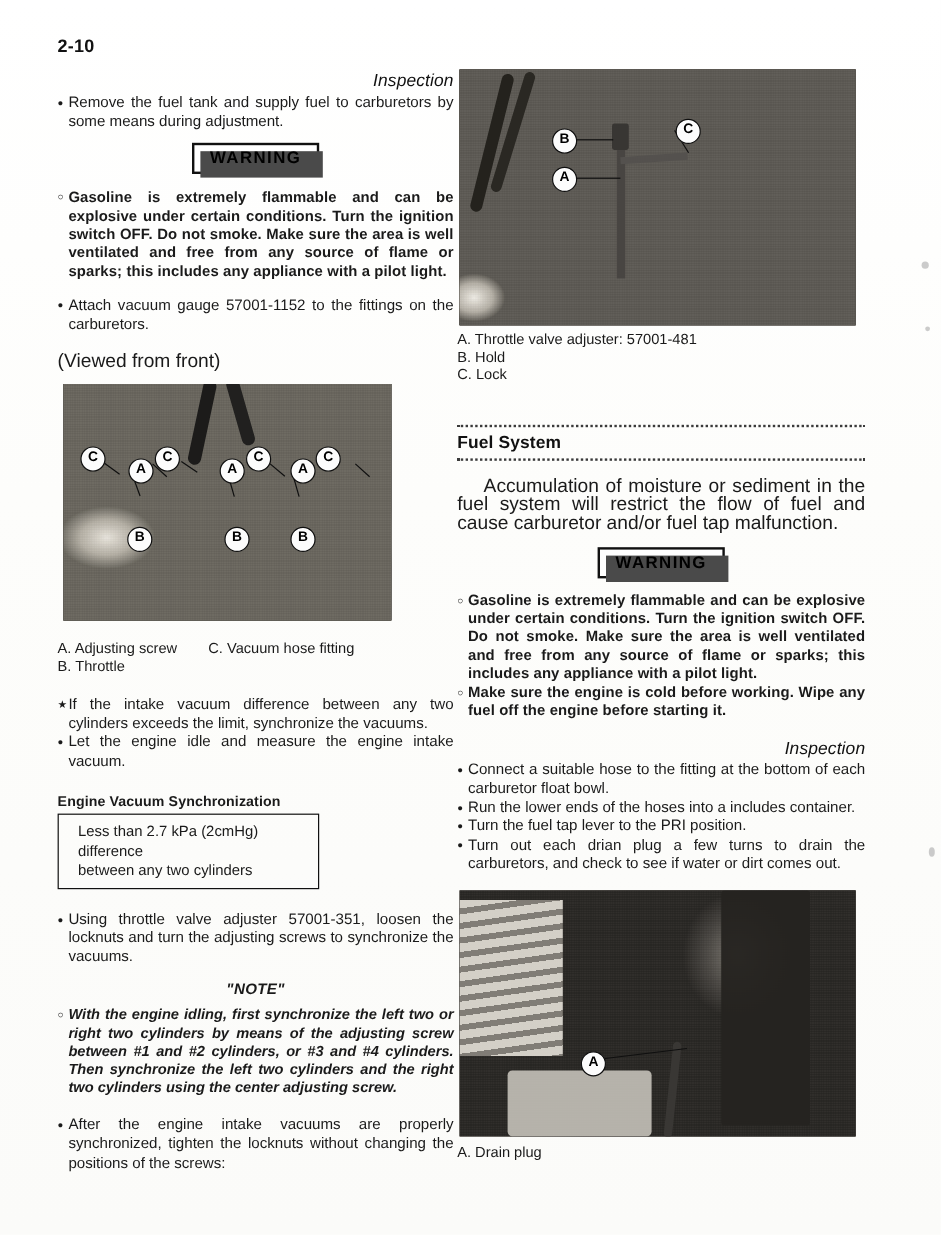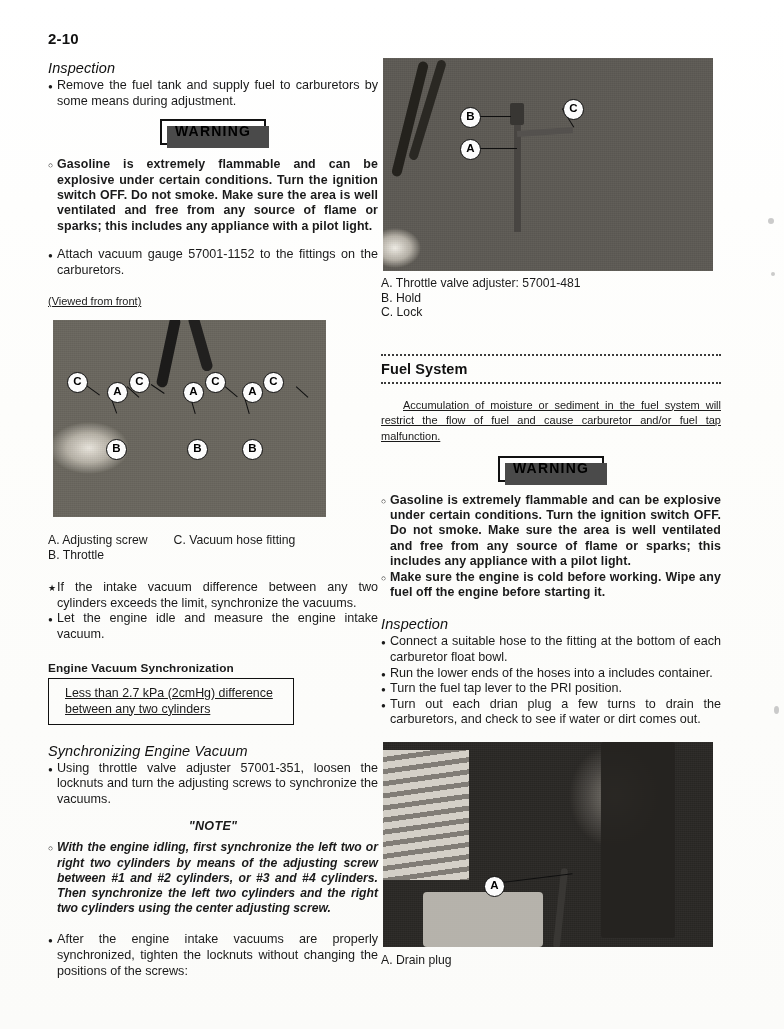--- a/index.html
+++ b/index.html
@@ -44,28 +44,28 @@
     color: #111;
   }
 
   h2.sec-italic {
     font-size: 14.5px;
     font-style: italic;
     font-weight: normal;
     margin: 0 0 2px 0;
     letter-spacing: .1px;
     color: #111;
+    text-align: right;
   }
 
   .para {
-    font-size: 11px;
+    font-size: 16px;
     line-height: 15.6px;
     margin: 0 0 0 0;
     color: #1a1a1a;
-    text-decoration: underline;
   }
   .para.just { text-align: justify; }
 
   
   .item {
     position: relative;
     padding-left: 9px;
     font-size: 12.6px;
     line-height: 15.6px;
     margin-bottom: 0;
@@ -177,23 +177,22 @@
     font-size: 11.8px;
     font-weight: bold;
     margin-bottom: 3px;
     letter-spacing: .1px;
   }
   .spec-box {
     border: 1.8px solid #111;
     padding: 6px 10px 7px 16px;
     font-size: 12.4px;
     line-height: 16px;
-    width: 246px;
+    width: 218px;
     box-sizing: border-box;
-    text-decoration: underline;
   }
 
   
   .note-title {
     text-align: center;
     font-size: 12.6px;
     font-style: italic;
     font-weight: bold;
     margin: 12px 0 7px 0;
     letter-spacing: .3px;
@@ -329,21 +328,20 @@
     <div style="height:18px;"></div>
 
     <div class="spec-title">Engine Vacuum Synchronization</div>
     <div class="spec-box">
       <div>Less than 2.7 kPa (2cmHg) difference</div>
       <div>between any two cylinders</div>
     </div>
 
     <div style="height:18px;"></div>
 
-    <h2 class="sec-italic">Synchronizing Engine Vacuum</h2>
     <div class="item just">
       <span class="mk dot"></span>
       <span>Using throttle valve adjuster 57001-351, loosen the locknuts and turn the adjusting screws to synchronize the vacuums.</span>
     </div>
 
     <div class="note-title">"NOTE"</div>
 
     <div class="note-body">
       <div class="item just">
         <span class="mk ring"></span>

